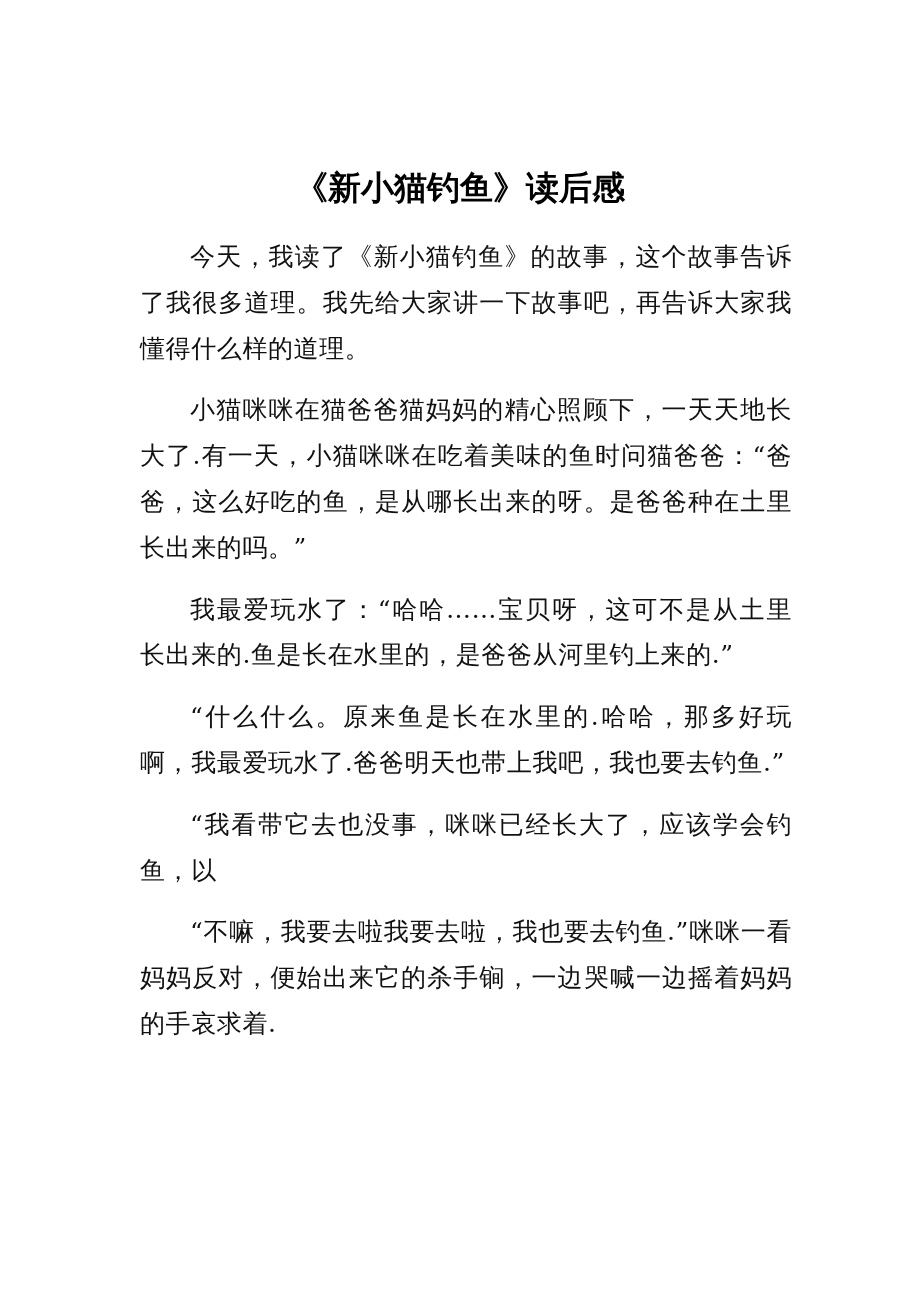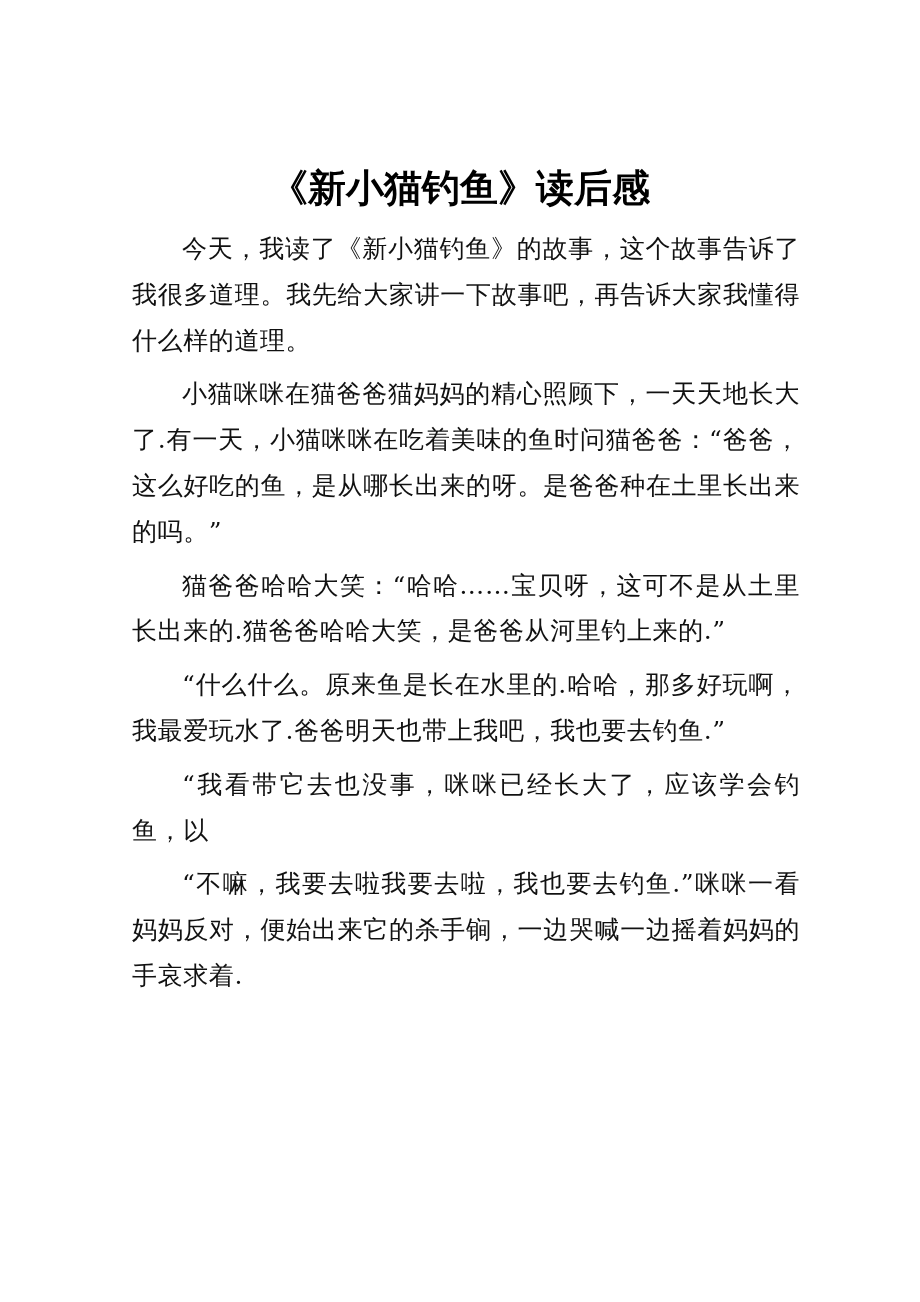--- a/index.html
+++ b/index.html
@@ -24,46 +24,46 @@
       background: #ffffff;
     }
     .title {
       position: absolute;
       left: 0;
       top: 166px;
       width: 920px;
       text-align: center;
       font-family: "DejaVu Sans", "Liberation Sans", sans-serif;
       font-weight: bold;
-      font-size: 38px;
+      font-size: 33px;
       line-height: 44px;
       letter-spacing: 0px;
       color: #000000;
     }
     .body-text {
       position: absolute;
       left: 124px;
       top: 218px;
       width: 684px;
       font-size: 25px;
       line-height: 45.8px;
       letter-spacing: 0.6px;
       text-align: justify;
     }
     .para {
-      margin: 8px;
+      margin: 16px;
       text-indent: 2em;
     }
   </style>
 </head>
 <body>
 
 <div class="page">
   <div class="title">《新小猫钓鱼》读后感</div>
   <div class="body-text">
     <p class="para">今天，我读了《新小猫钓鱼》的故事，这个故事告诉了我很多道理。我先给大家讲一下故事吧，再告诉大家我懂得什么样的道理。</p>
     <p class="para">小猫咪咪在猫爸爸猫妈妈的精心照顾下，一天天地长大了.有一天，小猫咪咪在吃着美味的鱼时问猫爸爸：“爸爸，这么好吃的鱼，是从哪长出来的呀。是爸爸种在土里长出来的吗。”</p>
-    <p class="para">猫爸爸哈哈大笑：“哈哈……宝贝呀，这可不是从土里长出来的.猫爸爸哈哈大笑，是爸爸从河里钓上来的.”</p>
+    <p class="para">我最爱玩水了：“哈哈……宝贝呀，这可不是从土里长出来的.鱼是长在水里的，是爸爸从河里钓上来的.”</p>
     <p class="para">“什么什么。原来鱼是长在水里的.哈哈，那多好玩啊，我最爱玩水了.爸爸明天也带上我吧，我也要去钓鱼.”</p>
     <p class="para">“我看带它去也没事，咪咪已经长大了，应该学会钓鱼，以</p>
     <p class="para">“不嘛，我要去啦我要去啦，我也要去钓鱼.”咪咪一看妈妈反对，便始出来它的杀手锏，一边哭喊一边摇着妈妈的手哀求着.</p>
   </div>
 </div>
 
 </body></html>

